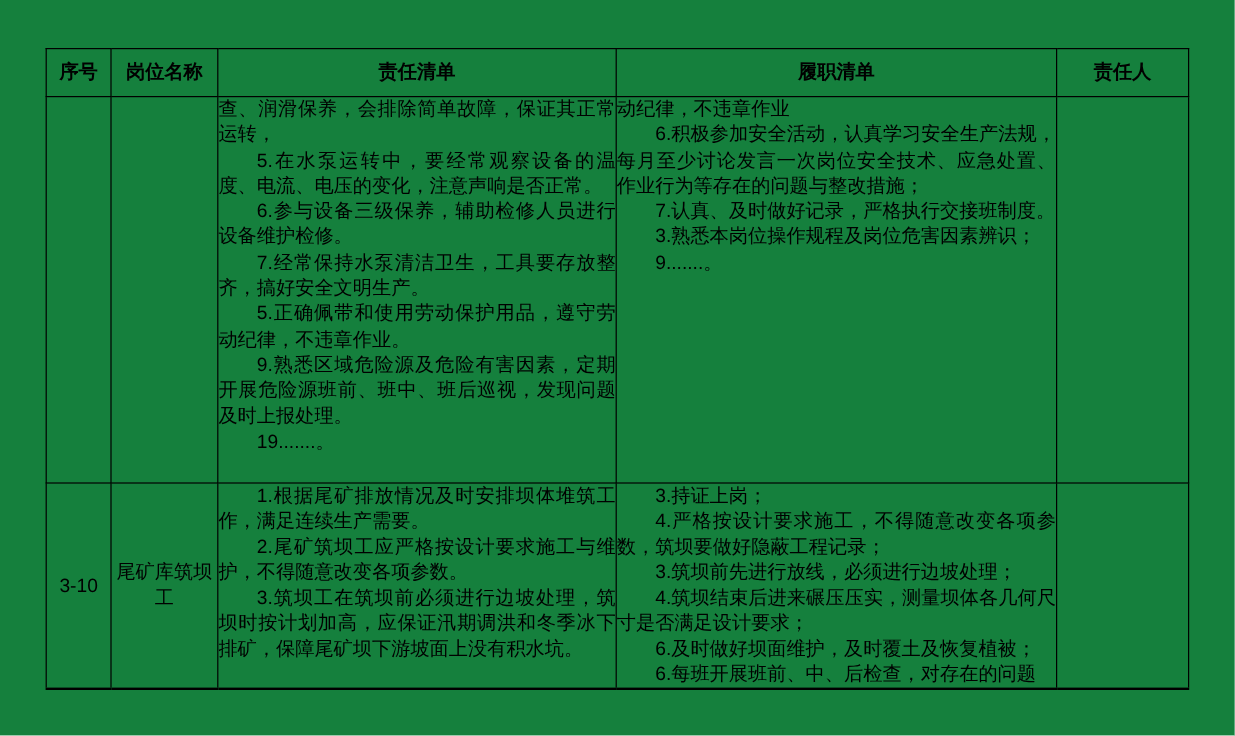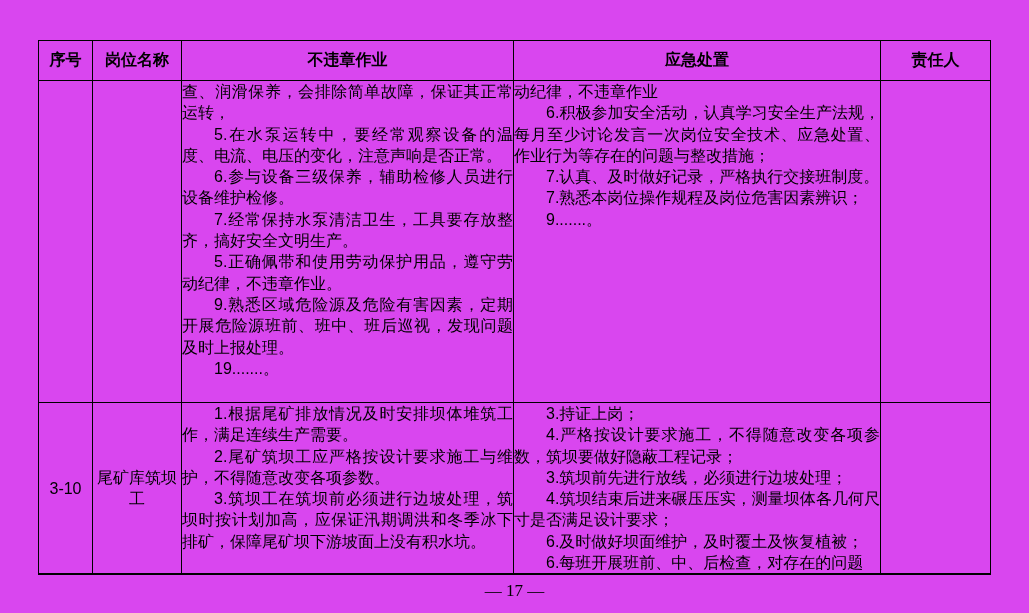--- a/index.html
+++ b/index.html
@@ -5,21 +5,21 @@
   * { box-sizing: border-box; }
   html, body {
     margin: 0;
     padding: 0;
     background: #ffffff;
   }
   .page {
     position: relative;
     width: 1029px;
     height: 613px;
-    background: #d946ef;
+    background: #15803d;
     font-family: "Liberation Sans", sans-serif;
     color: #000000;
   }
   table.duty-table {
     position: absolute;
     left: 38px;
     top: 40px;
     width: 952px;
     border-collapse: collapse;
     table-layout: fixed;
@@ -79,43 +79,43 @@
       <col style="width:54px">
       <col style="width:89px">
       <col style="width:332px">
       <col style="width:367px">
       <col style="width:110px">
     </colgroup>
     <thead>
       <tr>
         <th class="col-header">序号</th>
         <th class="col-header">岗位名称</th>
-        <th class="col-header">不违章作业</th>
-        <th class="col-header">应急处置</th>
+        <th class="col-header">责任清单</th>
+        <th class="col-header">履职清单</th>
         <th class="col-header">责任人</th>
       </tr>
     </thead>
     <tbody>
       <tr class="body-row-1">
         <td class="cell-center"></td>
         <td class="cell-center"></td>
         <td class="cell-text">
             <div class="para">查、润滑保养，会排除简单故障，保证其正常运转，</div>
             <div class="para indent">5.在水泵运转中，要经常观察设备的温度、电流、电压的变化，注意声响是否正常。</div>
             <div class="para indent">6.参与设备三级保养，辅助检修人员进行设备维护检修。</div>
             <div class="para indent">7.经常保持水泵清洁卫生，工具要存放整齐，搞好安全文明生产。</div>
             <div class="para indent">5.正确佩带和使用劳动保护用品，遵守劳动纪律，不违章作业。</div>
             <div class="para indent">9.熟悉区域危险源及危险有害因素，定期开展危险源班前、班中、班后巡视，发现问题及时上报处理。</div>
             <div class="para indent">19.......。</div>
           </td>
         <td class="cell-text">
             <div class="para">动纪律，不违章作业</div>
             <div class="para indent">6.积极参加安全活动，认真学习安全生产法规，每月至少讨论发言一次岗位安全技术、应急处置、作业行为等存在的问题与整改措施；</div>
             <div class="para indent">7.认真、及时做好记录，严格执行交接班制度。</div>
-            <div class="para indent">7.熟悉本岗位操作规程及岗位危害因素辨识；</div>
+            <div class="para indent">3.熟悉本岗位操作规程及岗位危害因素辨识；</div>
             <div class="para indent">9.......。</div>
           </td>
         <td class="cell-center"></td>
       </tr>
       <tr class="body-row-2">
         <td class="cell-center">3-10</td>
         <td class="cell-center">尾矿库筑坝工</td>
         <td class="cell-text">
             <div class="para indent">1.根据尾矿排放情况及时安排坝体堆筑工作，满足连续生产需要。</div>
             <div class="para indent">2.尾矿筑坝工应严格按设计要求施工与维护，不得随意改变各项参数。</div>
@@ -127,15 +127,14 @@
             <div class="para indent">3.筑坝前先进行放线，必须进行边坡处理；</div>
             <div class="para indent">4.筑坝结束后进来碾压压实，测量坝体各几何尺寸是否满足设计要求；</div>
             <div class="para indent">6.及时做好坝面维护，及时覆土及恢复植被；</div>
             <div class="para indent">6.每班开展班前、中、后检查，对存在的问题</div>
           </td>
         <td class="cell-center"></td>
       </tr>
     </tbody>
   </table>
 
-  <div class="page-number">— 17 —</div>
 
 </div>
 
 </body></html>

